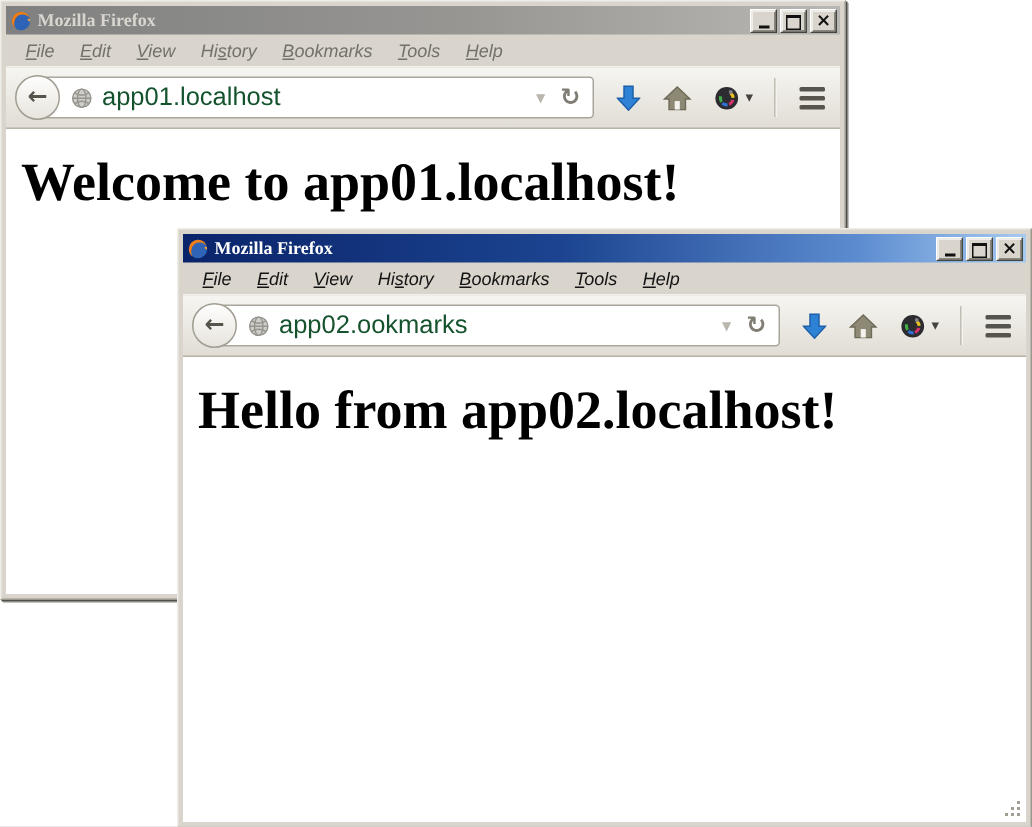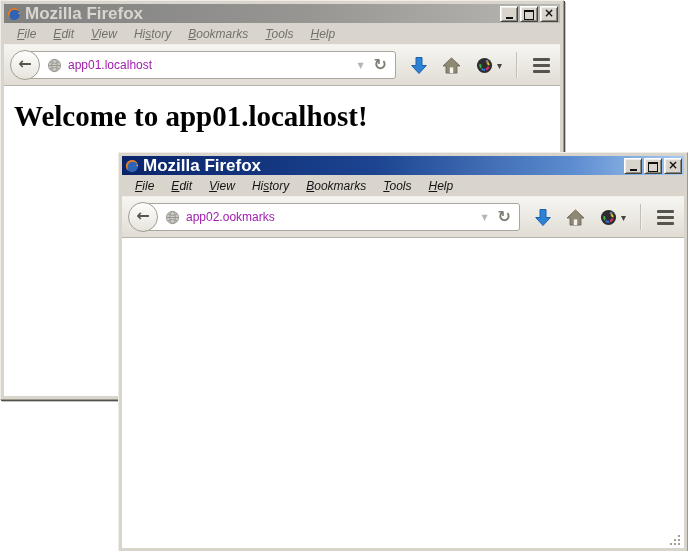--- a/index.html
+++ b/index.html
@@ -9,21 +9,21 @@
   .window{position:absolute;background:#d9d5cc;padding:3px;display:flex;flex-direction:column;
           border:1px solid #efede8;border-right-color:#9b988e;border-bottom-color:#9b988e;
           box-shadow:1px 1px 0 #51514b,2px 2px 0 rgba(80,80,75,.35);}
   #win1{left:0;top:0;width:556px;height:392px;z-index:1;}
   #win2{left:118px;top:152px;width:562px;height:392px;z-index:2;}
 
   
   .titlebar{height:19px;flex:0 0 19px;display:flex;align-items:center;padding:0 2px 0 3px;}
   .titlebar.active{background:linear-gradient(90deg,#0a246a 0%,#1c4490 45%,#5c8cd0 80%,#a6caf0 100%);}
   .titlebar.inactive{background:linear-gradient(90deg,#808080 0%,#979693 55%,#b8b7b4 100%);}
-  .title-text{font-size:17px;font-weight:bold;margin-left:4px;white-space:nowrap;}
+  .title-text{font-size:12px;font-weight:bold;margin-left:4px;white-space:nowrap;font-family:Liberation Serif, serif;}
   .titlebar.active .title-text{color:#ffffff;}
   .titlebar.inactive .title-text{color:#d9d6cf;}
   .winbtns{margin-left:auto;display:flex;align-items:center;}
   .winbtn{width:16px;height:14px;background:#d9d5cc;margin-left:2px;position:relative;
           border:1px solid;border-color:#ffffff #45453f #45453f #ffffff;
           box-shadow:inset 1px 1px 0 #f0eee9,inset -1px -1px 0 #8a887e;
           display:flex;align-items:flex-end;justify-content:center;cursor:default;}
   .glyph-min{display:block;width:7px;height:2px;background:#111;margin:0 0 2px 0;}
   .glyph-max{display:block;width:8px;height:7px;border:1px solid #111;border-top-width:2px;margin-bottom:1px;}
   .glyph-close{font-size:12px;line-height:11px;font-weight:bold;color:#111;align-self:center;
@@ -40,34 +40,34 @@
   .toolbar{height:40px;flex:0 0 40px;display:flex;align-items:center;padding:0 8px 0 6px;
            background:linear-gradient(#f6f5f1,#e1ddd5);
            border-top:1px solid #f1efeb;border-bottom:1px solid #b7b3a9;}
   .back-btn{width:30px;height:30px;border-radius:50%;flex:0 0 30px;
             background:linear-gradient(#fefefd,#e7e4dd);border:1px solid #a19d92;
             display:flex;align-items:center;justify-content:center;z-index:2;box-sizing:border-box;}
   .back-glyph{font-family:"DejaVu Sans",sans-serif;font-size:16px;font-weight:bold;color:#57544b;line-height:1;margin-top:-2px;}
   .urlbar{flex:1 1 auto;height:28px;box-sizing:border-box;margin-left:-15px;display:flex;align-items:center;
           background:#fff;border:1px solid #a9a69c;border-radius:3px;padding:0 5px 0 21px;}
   .globe-icon{flex:0 0 15px;margin-right:6px;display:flex;}
-  .url-text{font-size:12px;color:#a21caf;white-space:nowrap;}
+  .url-text{font-size:17px;color:#14532d;white-space:nowrap;}
   .url-spacer{flex:1 1 auto;}
   .url-dropdown{font-family:"DejaVu Sans",sans-serif;font-size:8px;color:#b9b6ad;padding:0 7px;}
   .reload-btn{font-family:"DejaVu Sans",sans-serif;font-size:16px;font-weight:bold;color:#807d74;padding:0 3px;line-height:1;}
   .tb-btn{display:flex;align-items:center;justify-content:center;margin-left:15px;}
   .search-caret{font-family:"DejaVu Sans",sans-serif;font-size:10px;color:#45433c;margin-left:4px;}
   .tb-sep{width:1px;height:26px;background:#c2beb3;box-shadow:1px 0 0 #f4f2ee;margin:0 6px 0 14px;}
   .hamburger{display:flex;flex-direction:column;justify-content:center;margin-left:8px;padding:4px 2px;}
   .hamburger span{display:block;width:17px;height:3px;background:#56544c;border-radius:1px;margin:1.5px 0;}
 
   
   .content{flex:1 1 auto;background:#ffffff;position:relative;overflow:hidden;}
   .page-heading{margin:14px 0 0 10px;font-family:"Liberation Serif",serif;font-weight:bold;
-                font-size:29px;color:#000;white-space:nowrap;}
+                font-size:36px;color:#000;white-space:nowrap;}
   .resize-grip{position:absolute;right:2px;bottom:2px;width:13px;height:13px;}
 </style>
 </head>
 <body>
 
 <div class="window is-inactive" id="win1">
   <div class="titlebar inactive">
     <span style="display:flex;">
       <svg width="14" height="14" viewBox="0 0 16 16">
           <circle cx="8" cy="8" r="7" fill="#2f63b5"></circle>
@@ -225,20 +225,21 @@
     </span>
     <span class="tb-sep"></span>
     <span class="hamburger">
         <span></span>
         <span></span>
         <span></span>
       </span>
   </div>
 
   <div class="content">
+    <h1 class="page-heading">Hello from app02.localhost!</h1>
     <span class="resize-grip">
       <svg width="13" height="13" viewBox="0 0 13 13">
           <rect x="10" y="2" width="2" height="2" fill="#fff"></rect>
           <rect x="9" y="1" width="2" height="2" fill="#a29e93"></rect>
           <rect x="6" y="6" width="2" height="2" fill="#fff"></rect>
           <rect x="5" y="5" width="2" height="2" fill="#a29e93"></rect>
           <rect x="10" y="6" width="2" height="2" fill="#fff"></rect>
           <rect x="9" y="5" width="2" height="2" fill="#a29e93"></rect>
           <rect x="2" y="10" width="2" height="2" fill="#fff"></rect>
           <rect x="1" y="9" width="2" height="2" fill="#a29e93"></rect>

